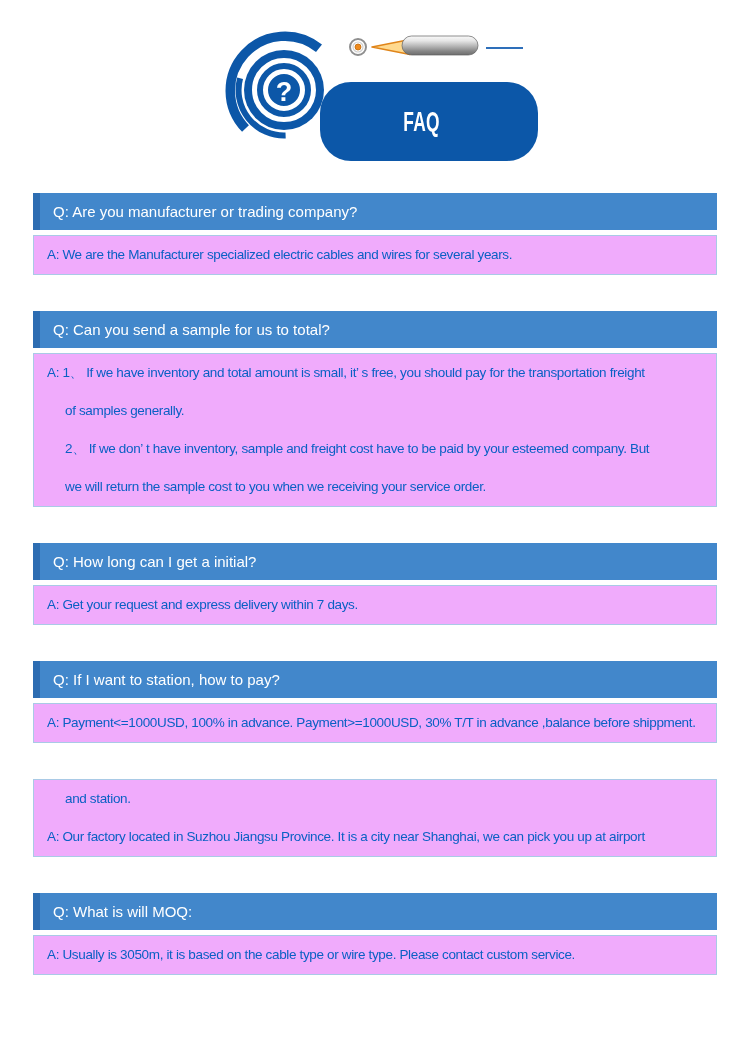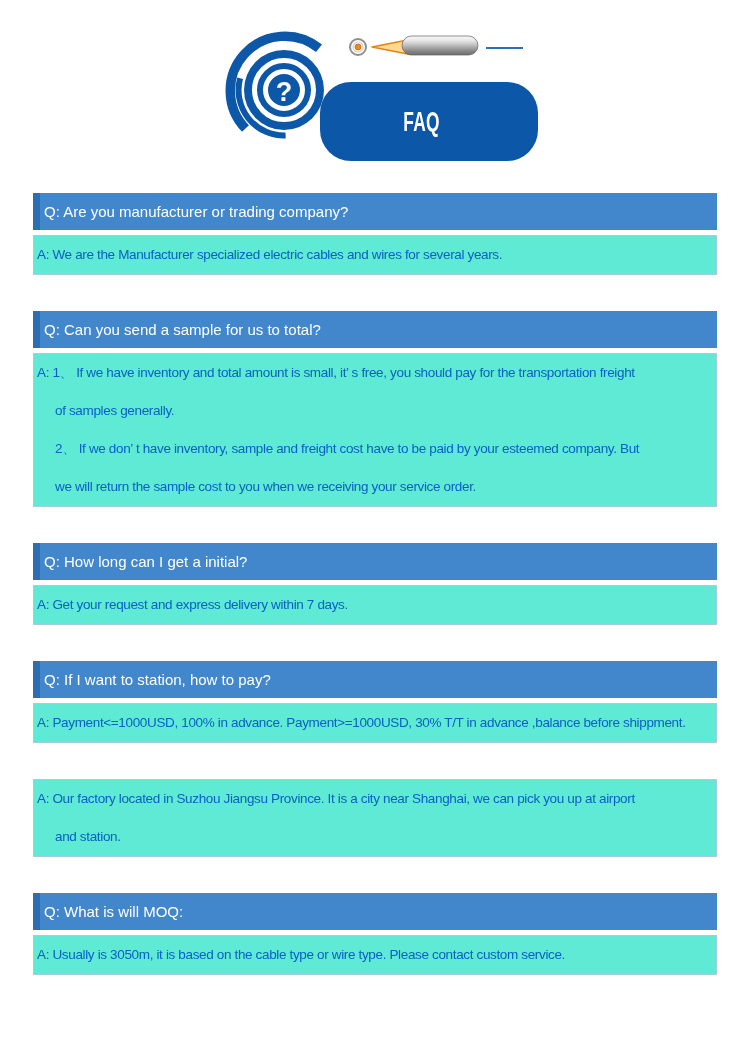--- a/index.html
+++ b/index.html
@@ -32,24 +32,24 @@
   .logo .disc{fill:var(--brand);}
   .logo .wring{fill:none;stroke:#ffffff;}
   .logo .qmark{fill:#ffffff;font-family:"Liberation Sans","DejaVu Sans",sans-serif;font-weight:700;font-size:27px;}
   
   .faq-list{position:absolute;left:33px;top:193px;width:684px;}
   .faq-section{margin-bottom:36px;}
   .qbar{
     height:37px;background:var(--qbar);border-left:7px solid var(--qedge);
     display:flex;align-items:center;box-sizing:border-box;
   }
-  .qtext{color:#ffffff;font-size:15px;padding-left:4px;white-space:nowrap;}
+  .qtext{color:#ffffff;font-size:15px;padding-left:13px;white-space:nowrap;}
   .abox{
-    margin-top:5px;background:#5eead4;border:1px solid var(--aborder);
-    box-sizing:border-box;padding-left:3px;overflow:visible;
+    margin-top:5px;background:#f0abfc;border:1px solid var(--aborder);
+    box-sizing:border-box;padding-left:13px;overflow:visible;
   }
   .aline{
     line-height:38px;font-size:13.5px;letter-spacing:-0.35px;
     color:var(--atext);white-space:nowrap;
   }
   .aline.cont{padding-left:18px;}
 </style>
 </head>
 <body>
 
@@ -128,22 +128,22 @@
       <div class="qbar">
         <span class="qtext">Q: If I want to station, how to pay?</span>
       </div>
       <div class="abox">
           <div class="aline">A: Payment&lt;=1000USD, 100% in advance. Payment&gt;=1000USD, 30% T/T in advance ,balance before shippment.</div>
         </div>
     </section>
 
     <section class="faq-section">
       <div class="abox">
+          <div class="aline cont">and station.</div>
           <div class="aline">A: Our factory located in Suzhou Jiangsu Province. It is a city near Shanghai, we can pick you up at airport</div>
-          <div class="aline cont">and station.</div>
         </div>
     </section>
 
     <section class="faq-section">
       <div class="qbar">
         <span class="qtext">Q: What is will MOQ:</span>
       </div>
       <div class="abox">
           <div class="aline">A: Usually is 3050m, it is based on the cable type or wire type. Please contact custom service.</div>
         </div>

